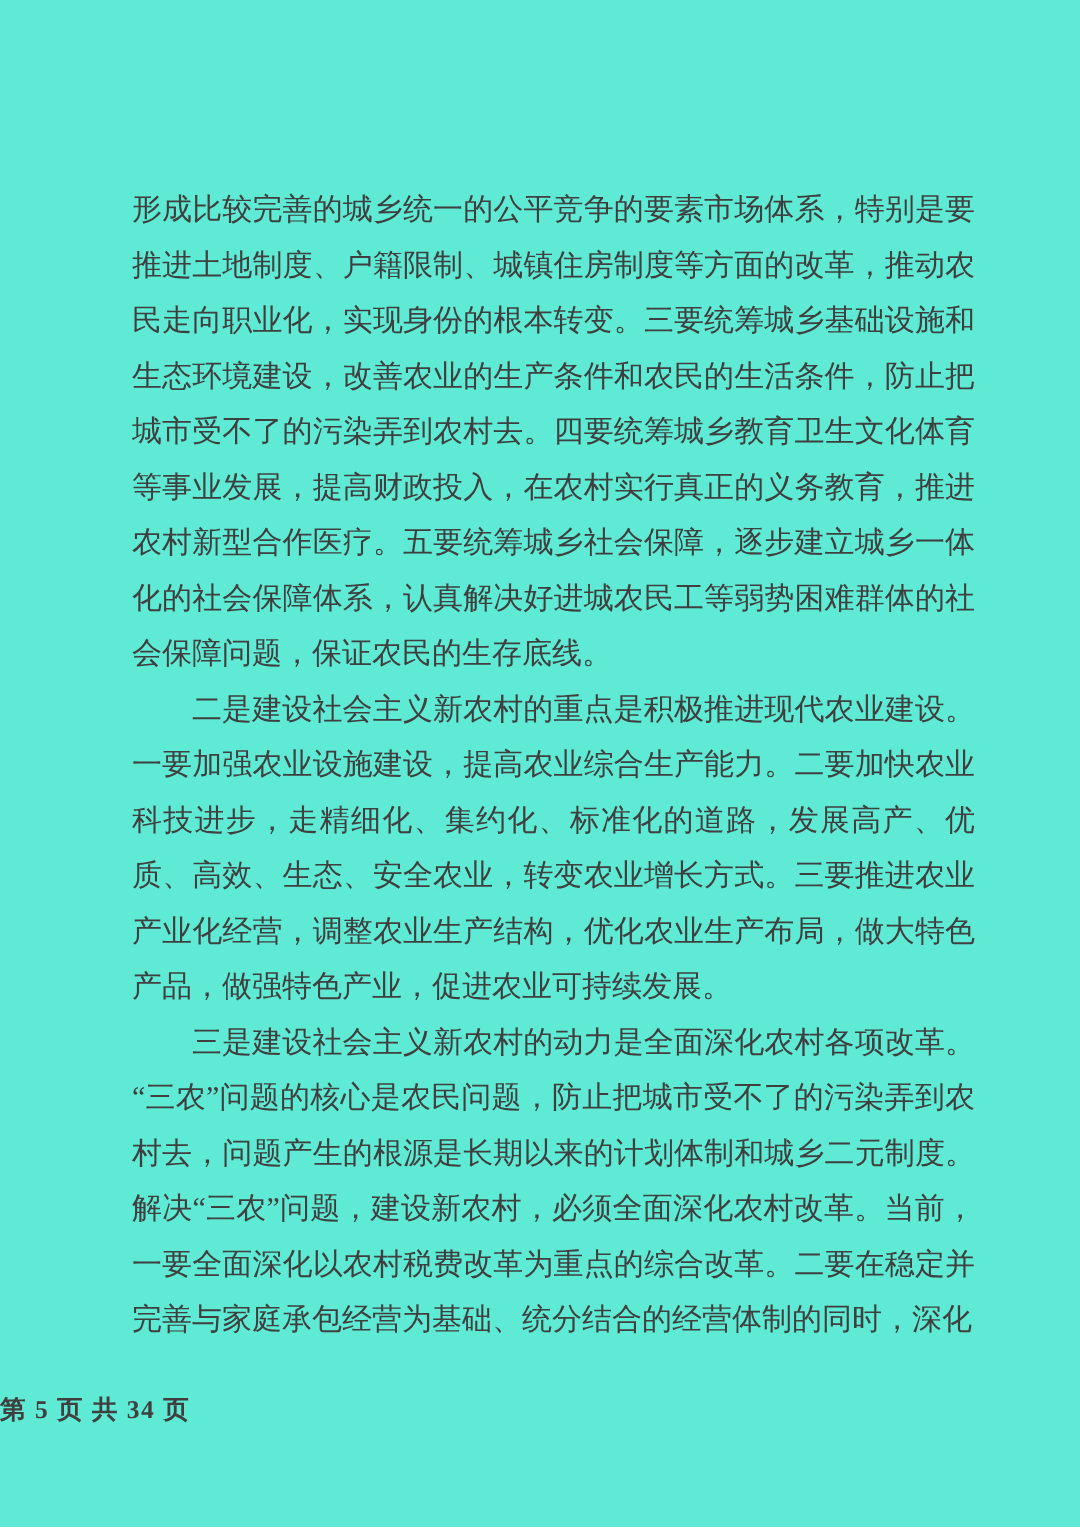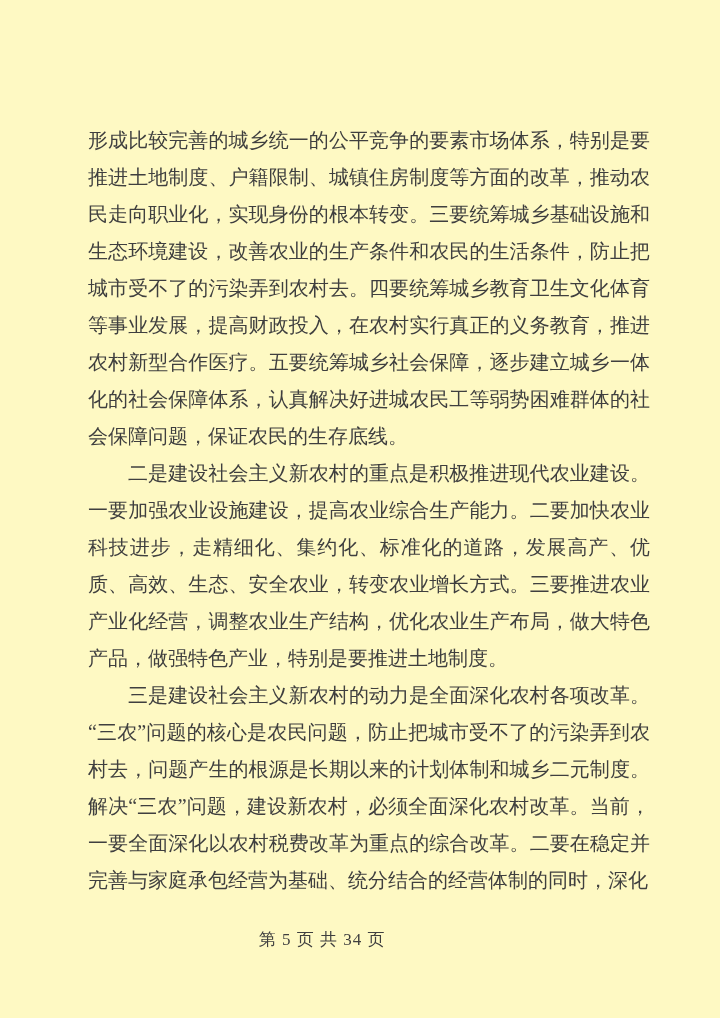--- a/index.html
+++ b/index.html
@@ -10,21 +10,21 @@
   body {
     width: 720px;
     height: 1018px;
     overflow: hidden;
     font-family: "Liberation Serif", "DejaVu Serif", serif;
   }
   .page {
     position: relative;
     width: 720px;
     height: 1018px;
-    background: #fef9c3;
+    background: #5eead4;
   }
   .doc-body {
     position: absolute;
     left: 88px;
     top: 122px;
     width: 562px;
     color: #3f3f3f;
     font-size: 20px;
     line-height: 37px;
     text-align: justify;
@@ -36,32 +36,32 @@
     padding: 0;
   }
   .doc-body p.indent {
     text-indent: 2em;
   }
   .page-footer {
     position: absolute;
     top: 928px;
     left: 0;
     width: 644px;
-    text-align: center;
     font-size: 17px;
     line-height: 24px;
     color: #3f3f3f;
     letter-spacing: 1px;
+    font-weight: bold;
   }
 </style>
 </head>
 <body>
 
 <div class="page">
   <div class="doc-body">
     <p>形成比较完善的城乡统一的公平竞争的要素市场体系，特别是要推进土地制度、户籍限制、城镇住房制度等方面的改革，推动农民走向职业化，实现身份的根本转变。三要统筹城乡基础设施和生态环境建设，改善农业的生产条件和农民的生活条件，防止把城市受不了的污染弄到农村去。四要统筹城乡教育卫生文化体育等事业发展，提高财政投入，在农村实行真正的义务教育，推进农村新型合作医疗。五要统筹城乡社会保障，逐步建立城乡一体化的社会保障体系，认真解决好进城农民工等弱势困难群体的社会保障问题，保证农民的生存底线。</p>
-    <p class="indent">二是建设社会主义新农村的重点是积极推进现代农业建设。一要加强农业设施建设，提高农业综合生产能力。二要加快农业科技进步，走精细化、集约化、标准化的道路，发展高产、优质、高效、生态、安全农业，转变农业增长方式。三要推进农业产业化经营，调整农业生产结构，优化农业生产布局，做大特色产品，做强特色产业，特别是要推进土地制度。</p>
+    <p class="indent">二是建设社会主义新农村的重点是积极推进现代农业建设。一要加强农业设施建设，提高农业综合生产能力。二要加快农业科技进步，走精细化、集约化、标准化的道路，发展高产、优质、高效、生态、安全农业，转变农业增长方式。三要推进农业产业化经营，调整农业生产结构，优化农业生产布局，做大特色产品，做强特色产业，促进农业可持续发展。</p>
     <p class="indent">三是建设社会主义新农村的动力是全面深化农村各项改革。“三农”问题的核心是农民问题，防止把城市受不了的污染弄到农村去，问题产生的根源是长期以来的计划体制和城乡二元制度。解决“三农”问题，建设新农村，必须全面深化农村改革。当前，一要全面深化以农村税费改革为重点的综合改革。二要在稳定并完善与家庭承包经营为基础、统分结合的经营体制的同时，深化</p>
   </div>
   <div class="page-footer">
     <span>第 5 页 共 34 页</span>
   </div>
 </div>
 
 </body></html>

